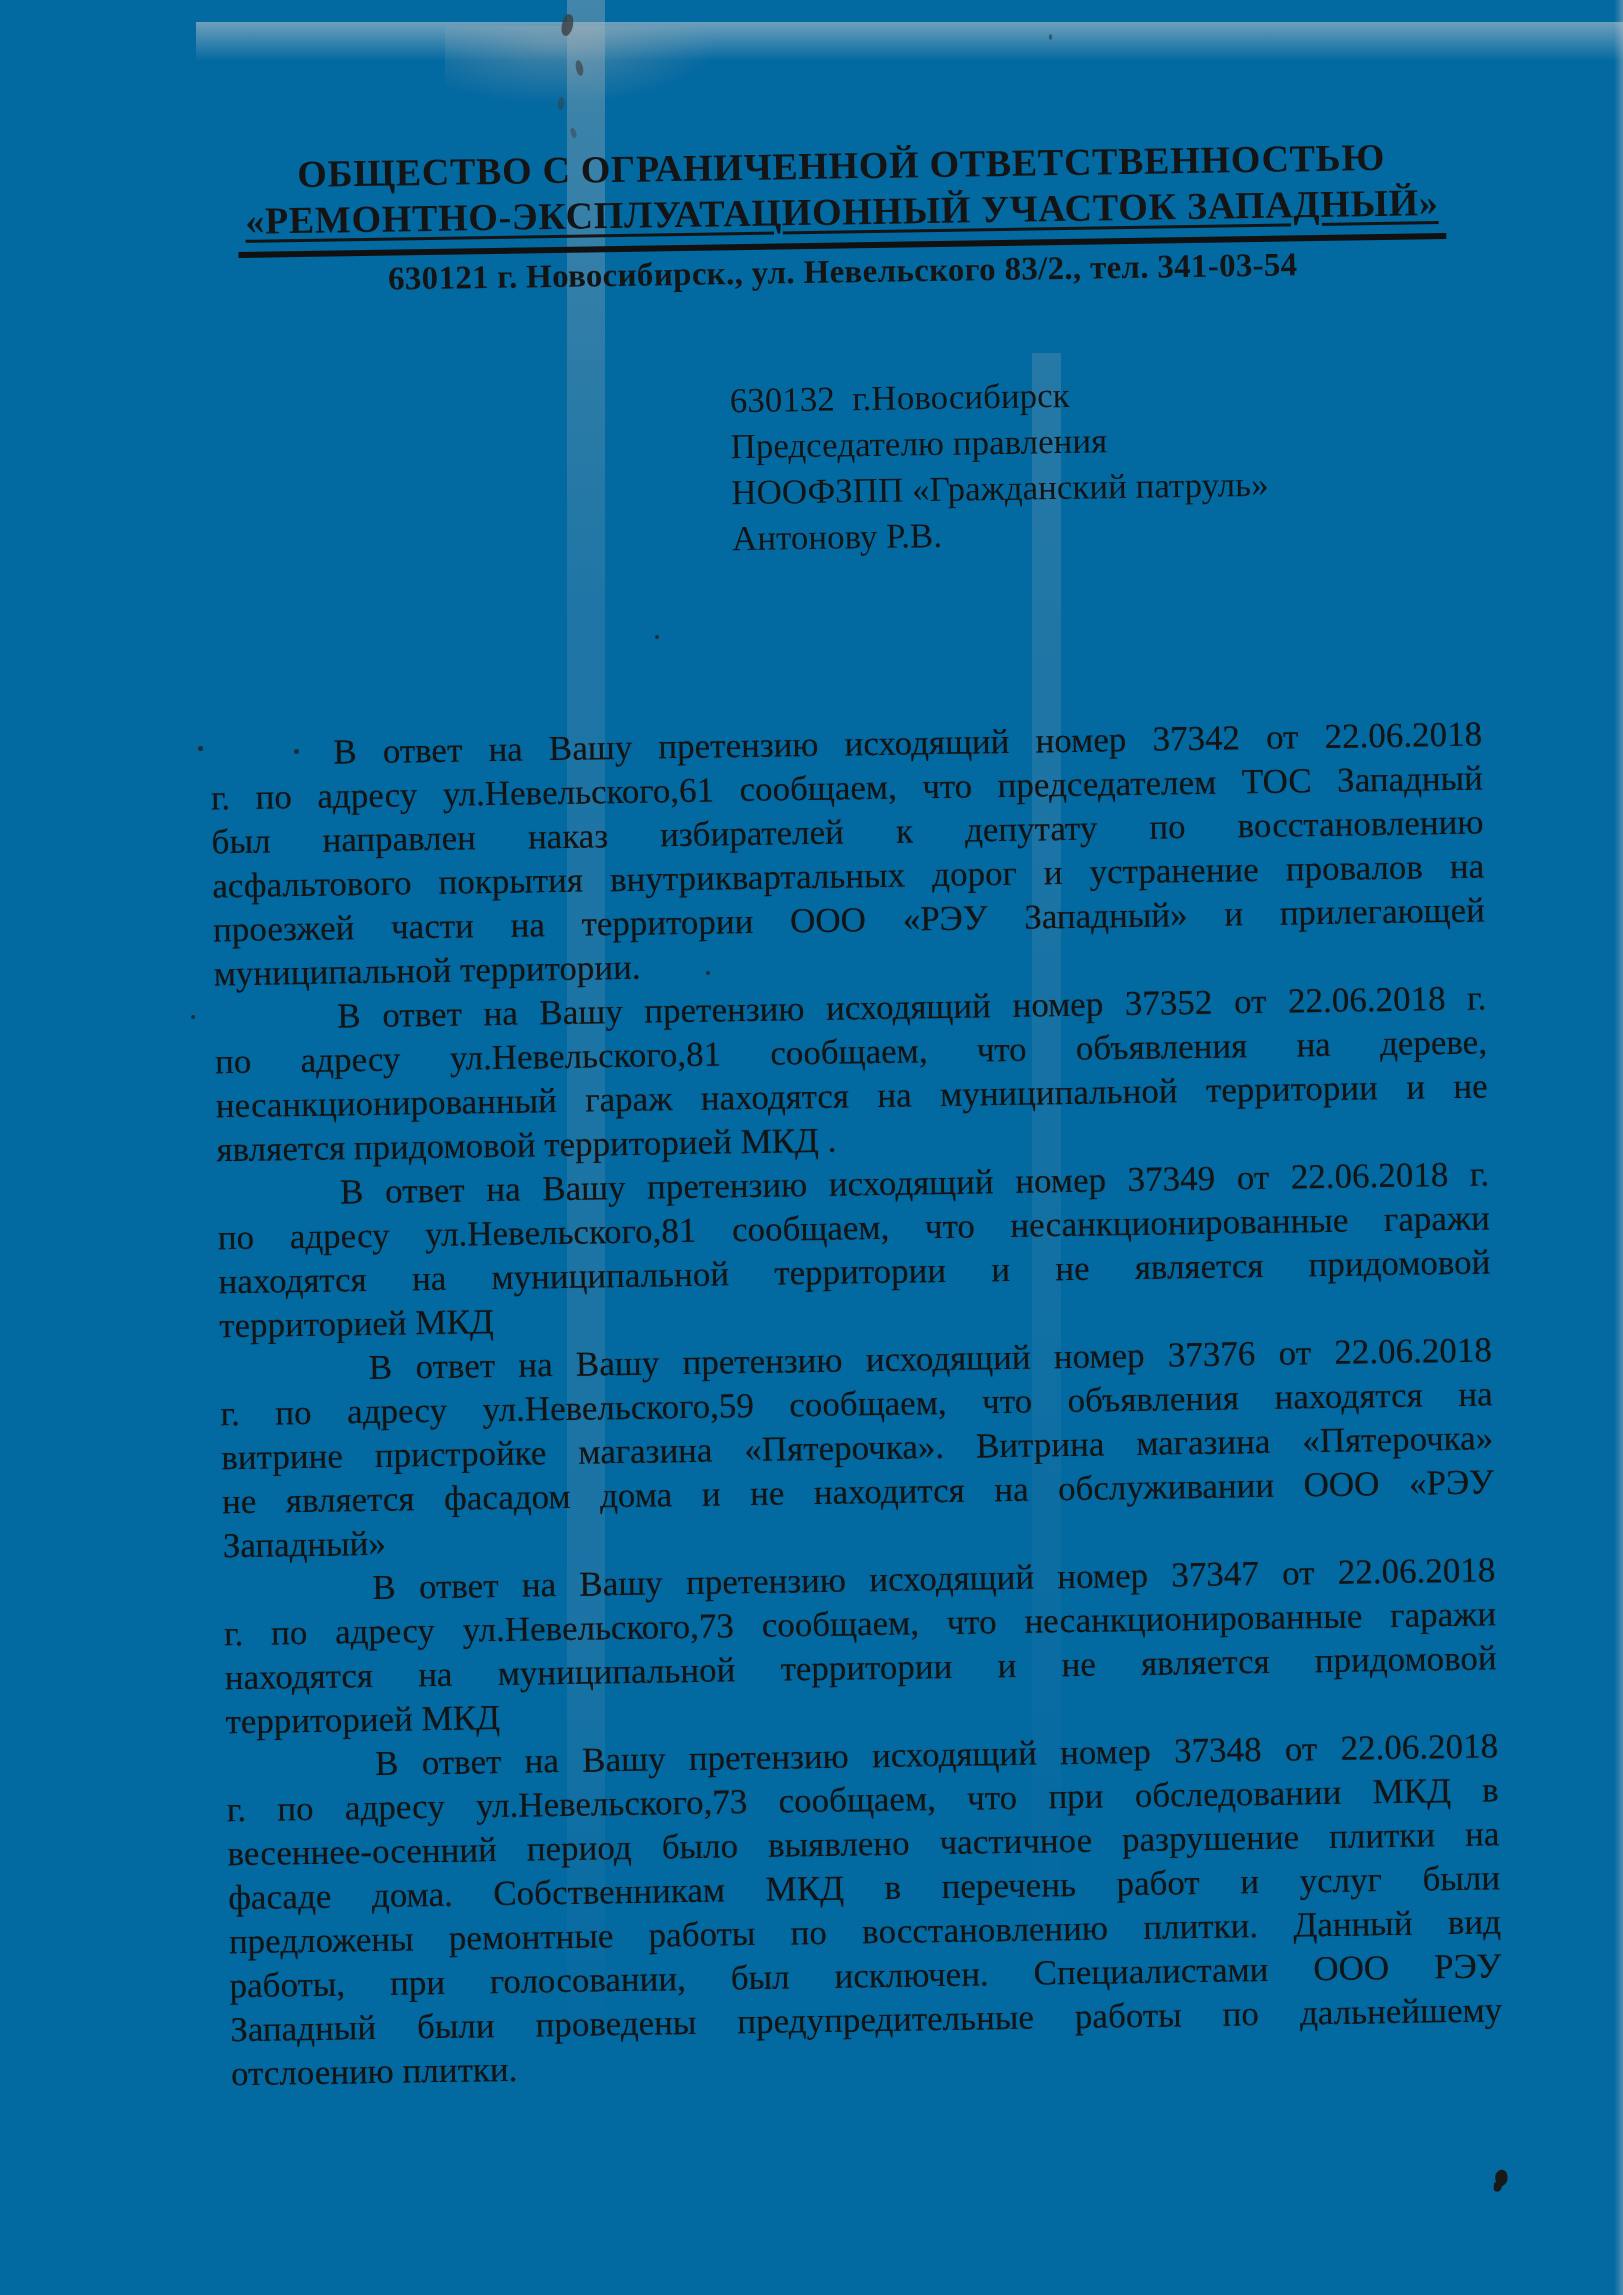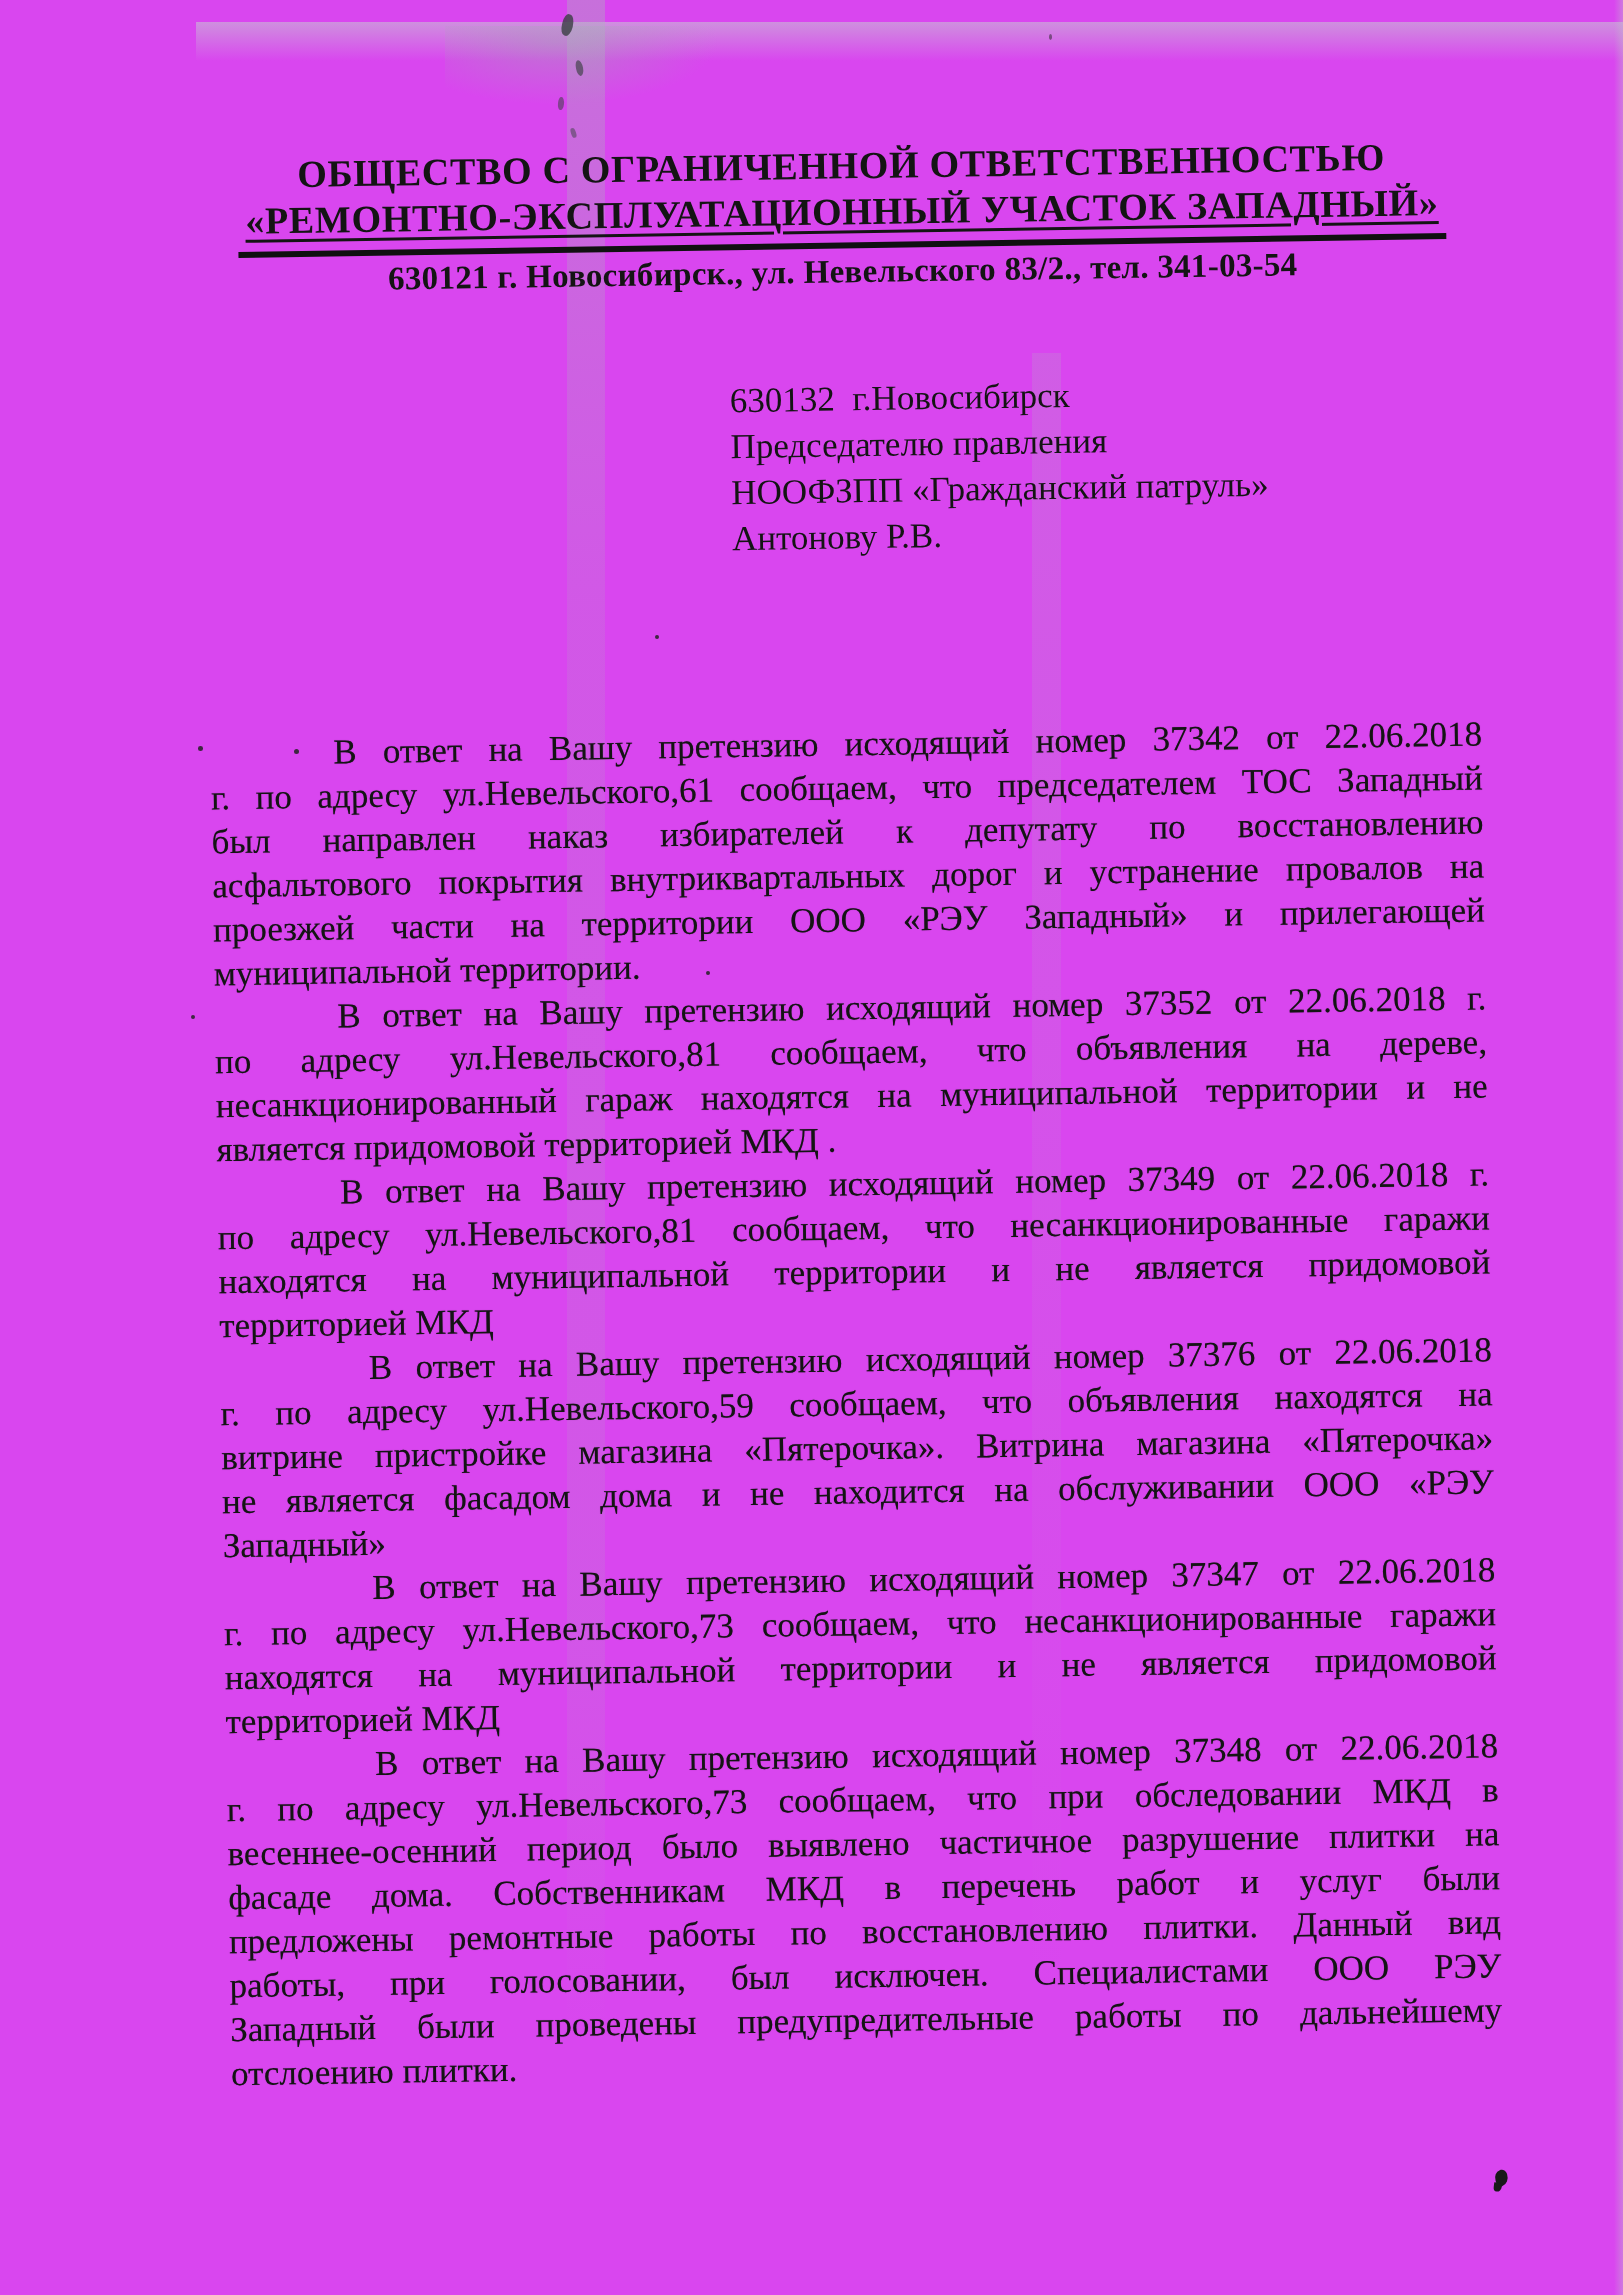--- a/index.html
+++ b/index.html
@@ -4,21 +4,21 @@
 <style>
   html, body {
     margin: 0;
     padding: 0;
     background: #ffffff;
   }
   .page {
     position: relative;
     width: 1623px;
     height: 2295px;
-    background: #d946ef;
+    background: #0369a1;
     overflow: hidden;
     font-family: "Liberation Serif", "DejaVu Serif", serif;
     color: #141414;
   }
   
   .content {
     position: absolute;
     left: 0; top: 0;
     width: 1623px; height: 2295px;
     transform: rotate(-0.9deg);

